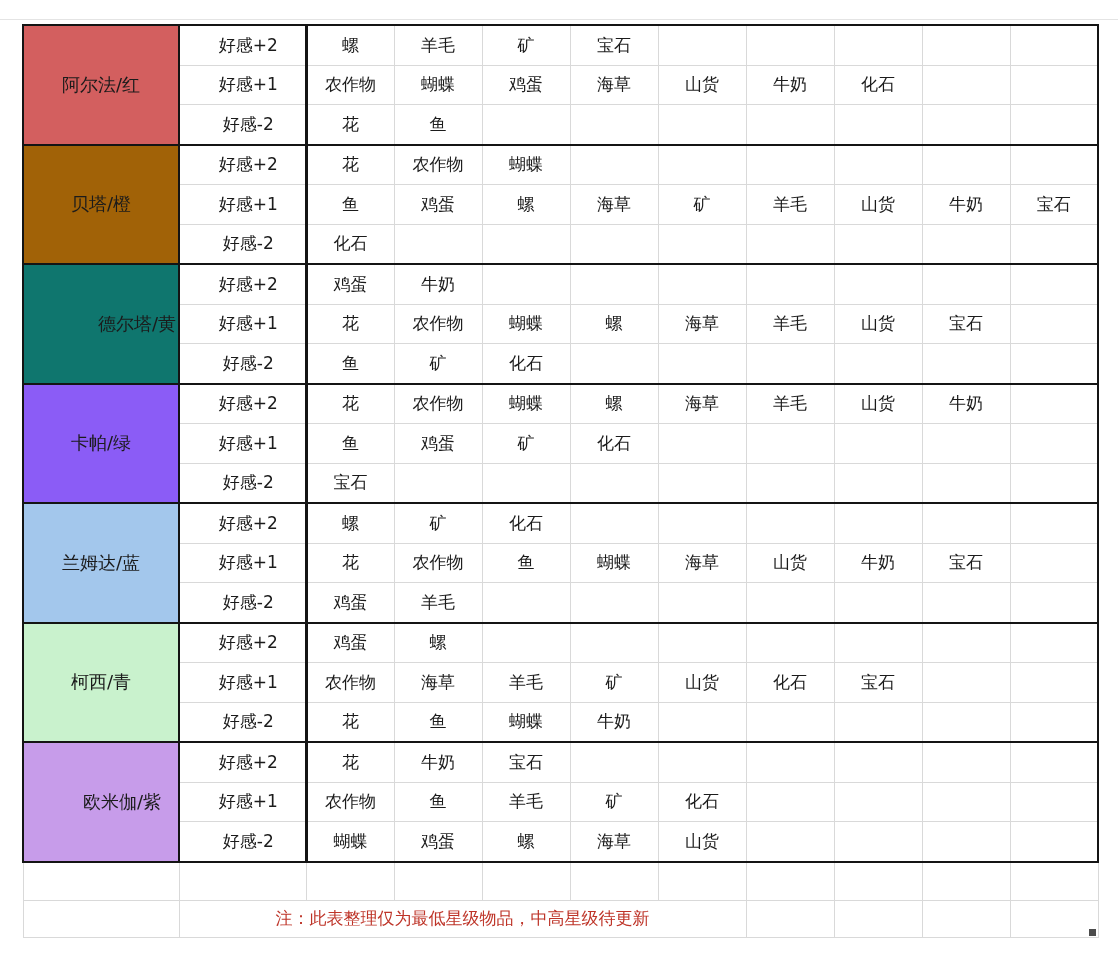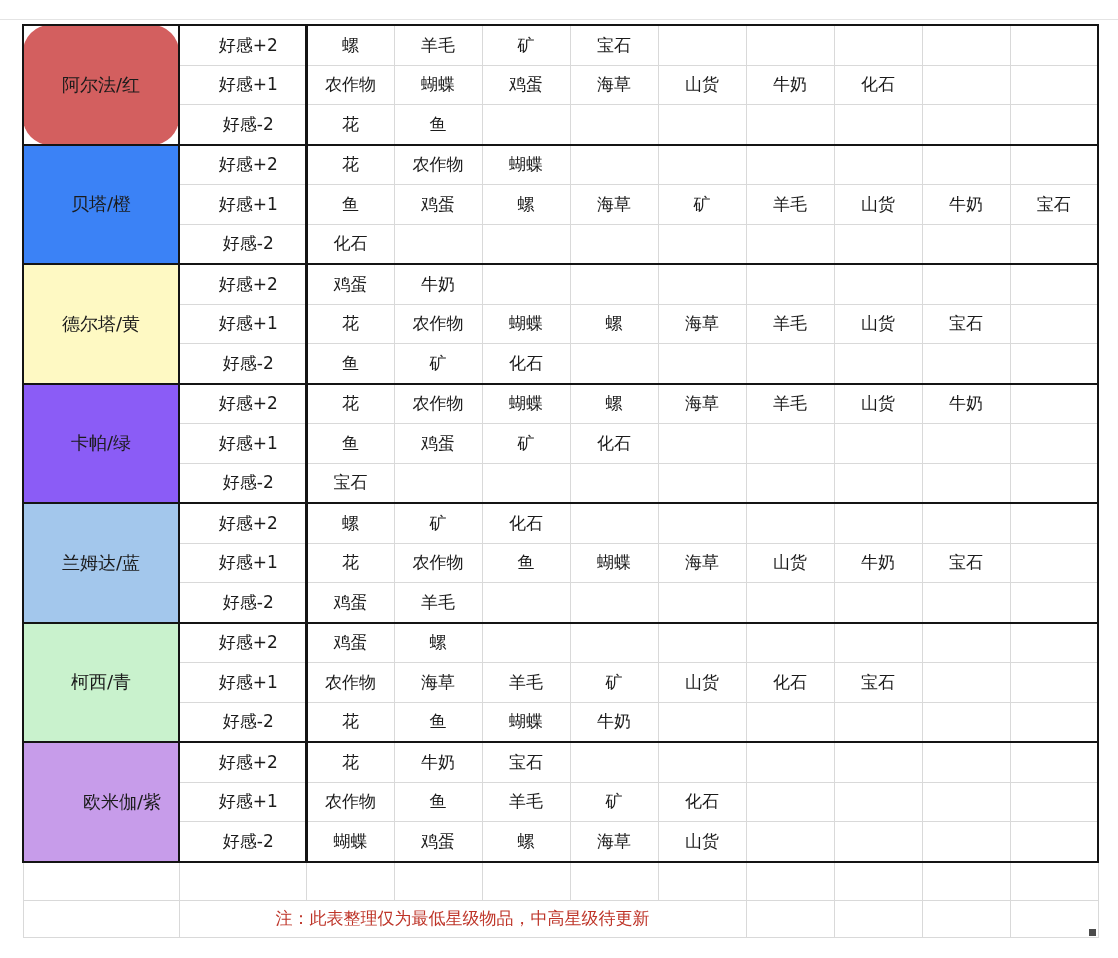--- a/index.html
+++ b/index.html
@@ -45,58 +45,58 @@
         <col style="width:88px">
       <col style="width:88px">
         <col style="width:88px">
         <col style="width:88px">
       <col style="width:88px">
         <col style="width:88px">
         <col style="width:88px">
     </colgroup>
     <tbody>
         <tr class="group-top">
-          <td class="name" rowspan="3" style="background: rgb(211, 95, 95); border-radius: 27px;">阿尔法/红</td>
-          <td class="favor">好感+2</td>
-          <td>螺</td>
-          <td>羊毛</td>
-          <td>矿</td>
-          <td>宝石</td>
-          <td></td>
-          <td></td>
-          <td></td>
-          <td></td>
-          <td class="itemlast"></td>
-        </tr>
-        <tr>
-          <td class="favor">好感+1</td>
-          <td>农作物</td>
-          <td>蝴蝶</td>
-          <td>鸡蛋</td>
-          <td>海草</td>
-          <td>山货</td>
-          <td>牛奶</td>
-          <td>化石</td>
-          <td></td>
-          <td class="itemlast"></td>
-        </tr>
-        <tr>
-          <td class="favor">好感-2</td>
-          <td>花</td>
-          <td>鱼</td>
-          <td></td>
-          <td></td>
-          <td></td>
-          <td></td>
-          <td></td>
-          <td></td>
-          <td class="itemlast"></td>
-        </tr>
-        <tr class="group-top">
-          <td class="name" rowspan="3" style="background: #3b82f6;">贝塔/橙</td>
+          <td class="name" rowspan="3" style="background: rgb(211, 95, 95);">阿尔法/红</td>
+          <td class="favor">好感+2</td>
+          <td>螺</td>
+          <td>羊毛</td>
+          <td>矿</td>
+          <td>宝石</td>
+          <td></td>
+          <td></td>
+          <td></td>
+          <td></td>
+          <td class="itemlast"></td>
+        </tr>
+        <tr>
+          <td class="favor">好感+1</td>
+          <td>农作物</td>
+          <td>蝴蝶</td>
+          <td>鸡蛋</td>
+          <td>海草</td>
+          <td>山货</td>
+          <td>牛奶</td>
+          <td>化石</td>
+          <td></td>
+          <td class="itemlast"></td>
+        </tr>
+        <tr>
+          <td class="favor">好感-2</td>
+          <td>花</td>
+          <td>鱼</td>
+          <td></td>
+          <td></td>
+          <td></td>
+          <td></td>
+          <td></td>
+          <td></td>
+          <td class="itemlast"></td>
+        </tr>
+        <tr class="group-top">
+          <td class="name" rowspan="3" style="background: #a16207;">贝塔/橙</td>
           <td class="favor">好感+2</td>
           <td>花</td>
           <td>农作物</td>
           <td>蝴蝶</td>
           <td></td>
           <td></td>
           <td></td>
           <td></td>
           <td></td>
           <td class="itemlast"></td>
@@ -119,21 +119,21 @@
           <td></td>
           <td></td>
           <td></td>
           <td></td>
           <td></td>
           <td></td>
           <td></td>
           <td class="itemlast"></td>
         </tr>
         <tr class="group-top">
-          <td class="name" rowspan="3" style="background: #fef9c3;">德尔塔/黄</td>
+          <td class="name" rowspan="3" style="background: #0f766e; text-align: right;">德尔塔/黄</td>
           <td class="favor">好感+2</td>
           <td>鸡蛋</td>
           <td>牛奶</td>
           <td></td>
           <td></td>
           <td></td>
           <td></td>
           <td></td>
           <td></td>
           <td class="itemlast"></td>

